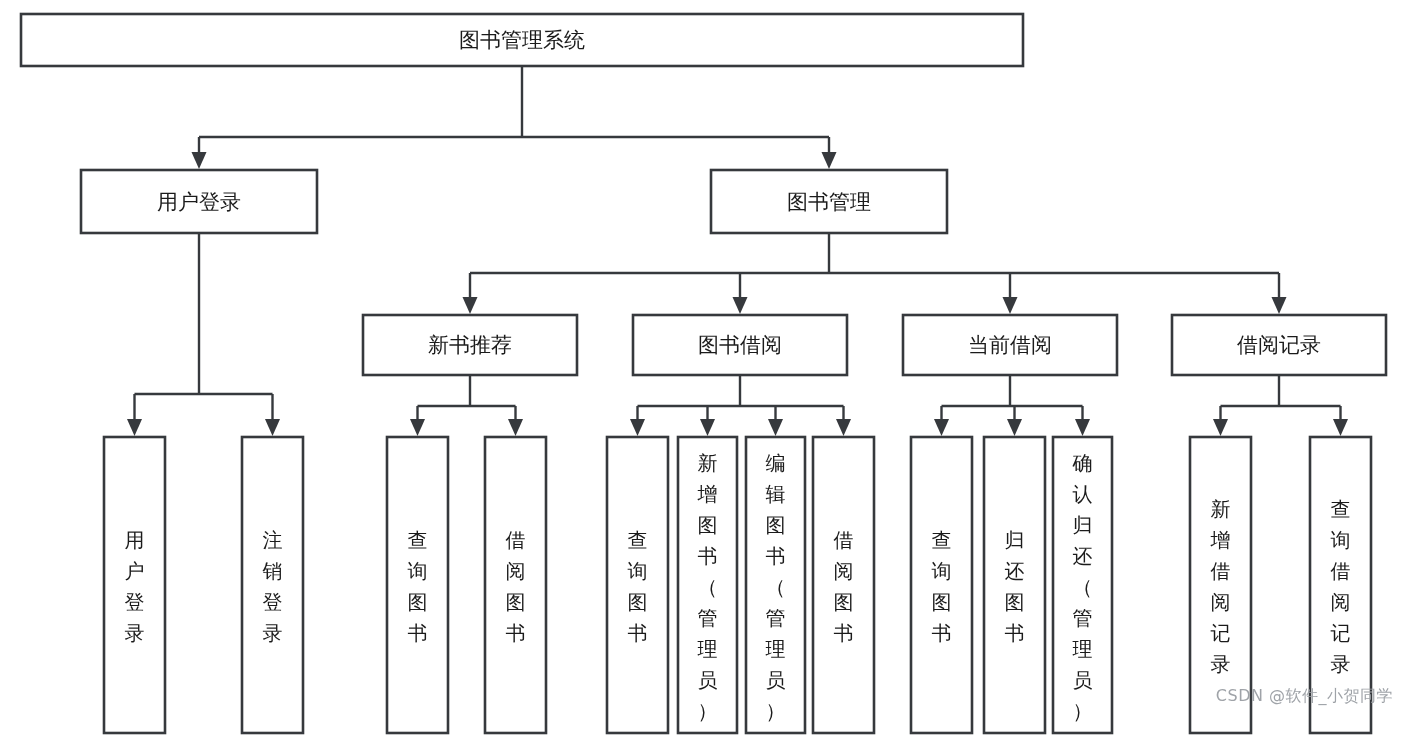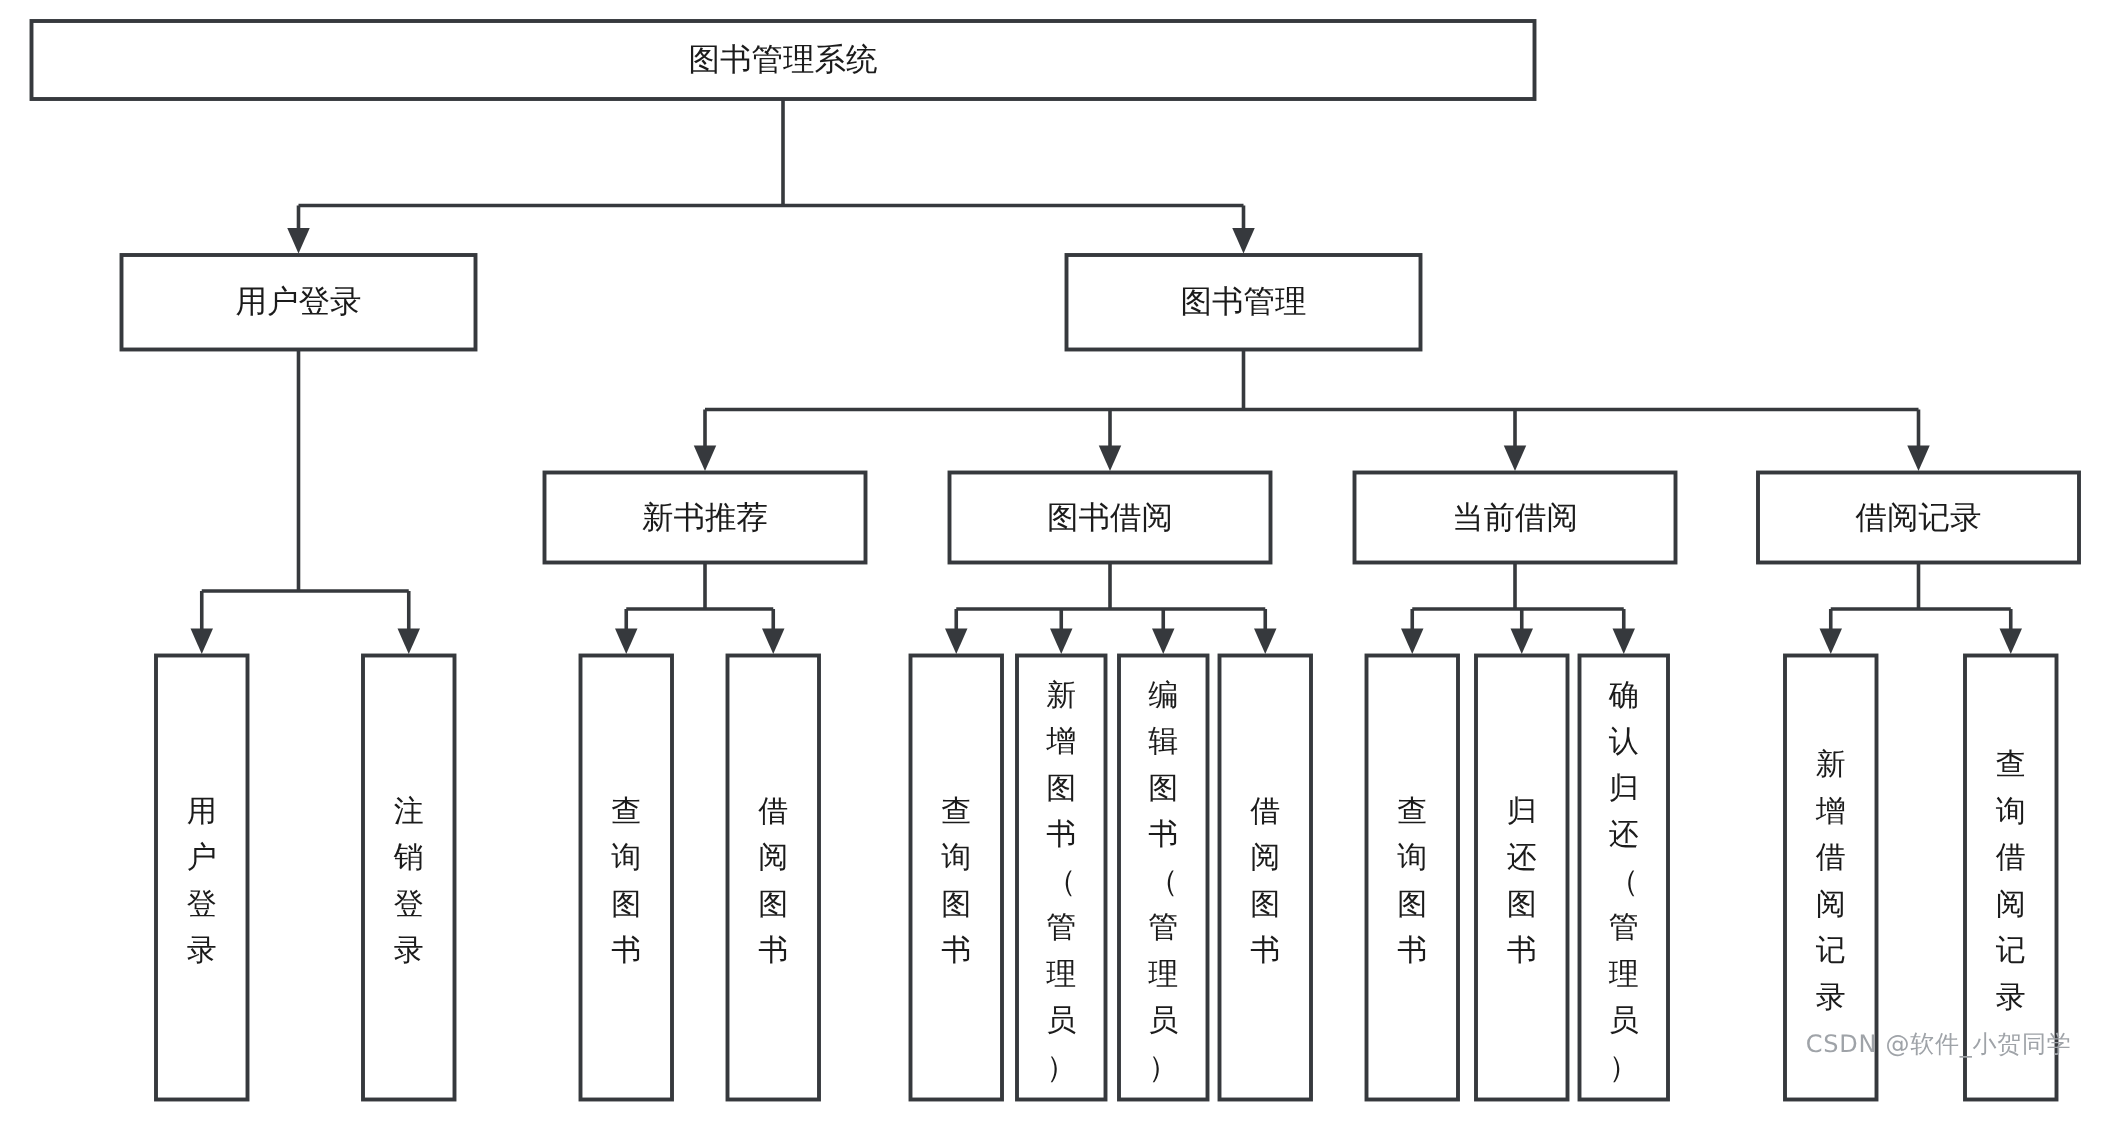--- a/index.html
+++ b/index.html
@@ -50,21 +50,21 @@
     dominant-baseline: middle;
   }
   .node-label-vertical {
     fill: #1b1b1b;
     font-family: "DejaVu Sans", "Liberation Sans", sans-serif;
     font-size: 20px;
     text-anchor: middle;
   }
   .watermark {
     position: absolute;
-    right: 24px;
+    right: 12px;
     bottom: 6px;
     font-family: "DejaVu Sans", "Liberation Sans", sans-serif;
     font-size: 16px;
     color: #9fa3a8;
     white-space: nowrap;
     letter-spacing: 0.5px;
   }
 </style>
 </head>
 <body>

